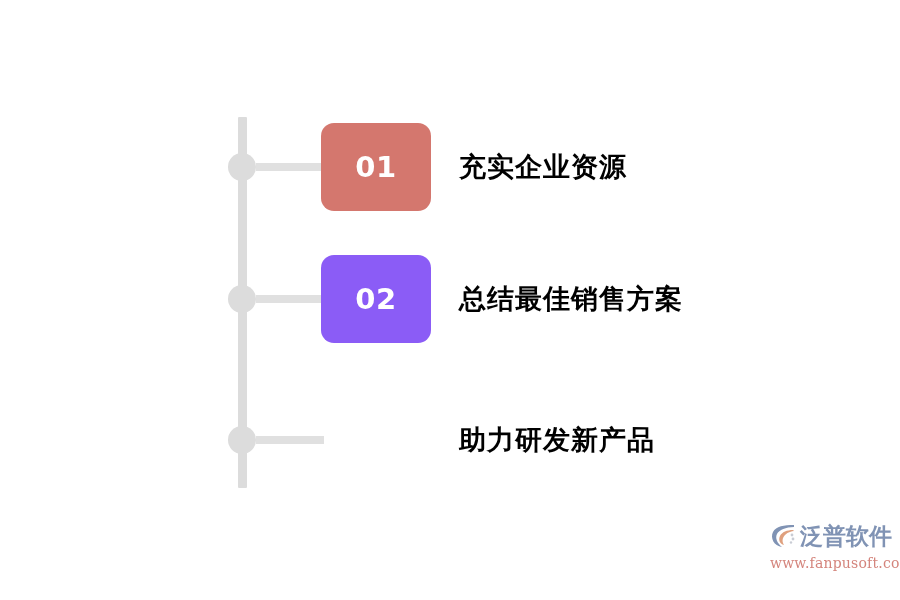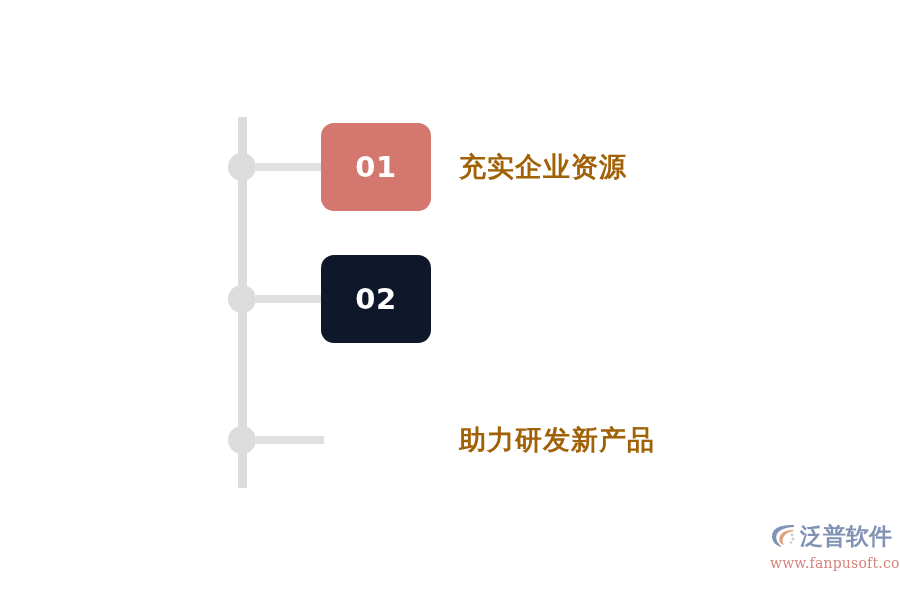--- a/index.html
+++ b/index.html
@@ -76,21 +76,21 @@
     font-family: "DejaVu Sans", "Liberation Sans", sans-serif;
   }
 
   .row-label {
     position: absolute;
     left: 459px;
     top: 0;
     height: 88px;
     display: flex;
     align-items: center;
-    color: #a16207;
+    color: #000000;
     font-size: 27px;
     font-weight: bold;
     letter-spacing: 1px;
     white-space: nowrap;
     font-family: "DejaVu Sans", "Liberation Sans", sans-serif;
   }
 
   
   .watermark {
     position: absolute;
@@ -142,21 +142,22 @@
   <div class="connector" style="top:163px"></div>
   <div class="connector" style="top:295px"></div>
   <div class="connector" style="top:436px"></div>
 
   <div class="row" style="top:123px">
     <div class="num-box" style="background:#d4776e">01</div>
     <div class="row-label">充实企业资源</div>
   </div>
 
   <div class="row" style="top:255px">
-    <div class="num-box" style="background:#0f172a">02</div>
+    <div class="num-box" style="background:#8b5cf6">02</div>
+    <div class="row-label">总结最佳销售方案</div>
   </div>
 
   <div class="row" style="top:396px">
     <div class="row-label">助力研发新产品</div>
   </div>
 
   <div class="watermark">
     <div class="wm-top">
       <div class="wm-mark">
         <svg width="30" height="30" viewBox="0 0 30 30" xmlns="http://www.w3.org/2000/svg">

